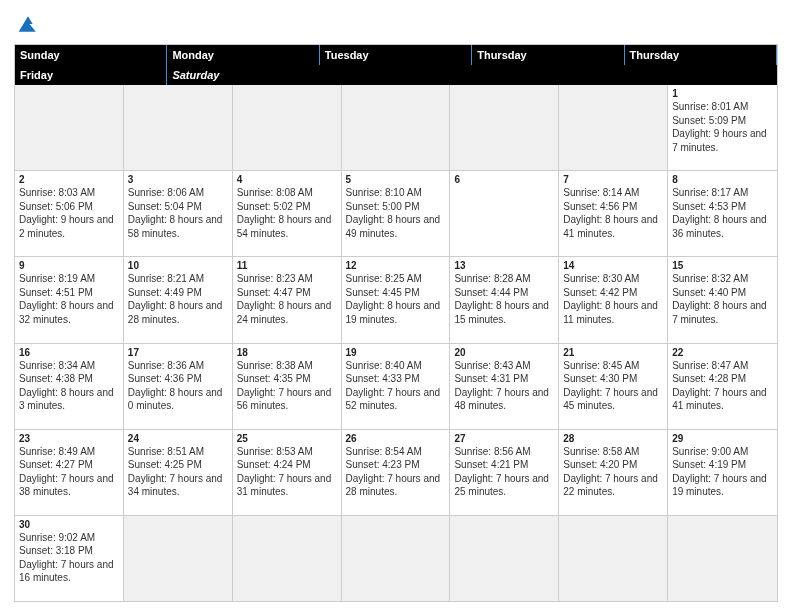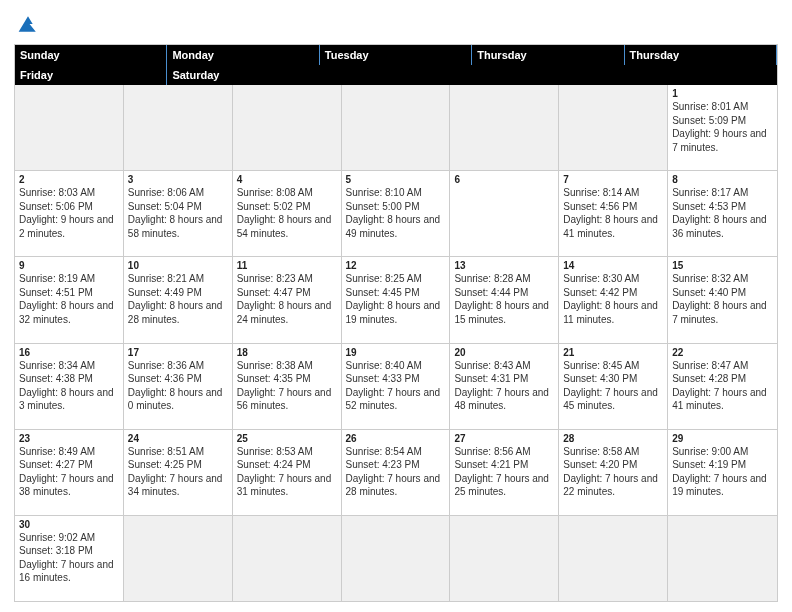--- a/index.html
+++ b/index.html
@@ -69,21 +69,21 @@
       background: #000000;
     }
     .day-header {
       color: #fff;
       font-size: 11px;
       font-weight: bold;
       padding: 4px 5px;
       border-right: 1px solid #4a8fd0;
       text-align: left;
     }
-    .day-header:last-child { border-right: none; }
+    .day-header:last-child { border-right: none; font-style: italic; }
     .calendar-body {
       display: flex;
       flex-direction: column;
       flex: 1;
     }
     .week-row {
       display: grid;
       grid-template-columns: repeat(7, 1fr);
       flex: 1;
       border-bottom: 1px solid #ccc;

